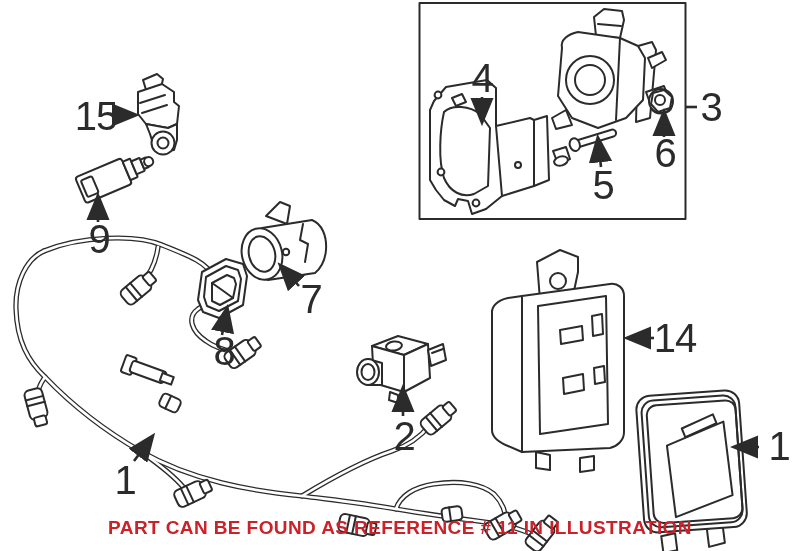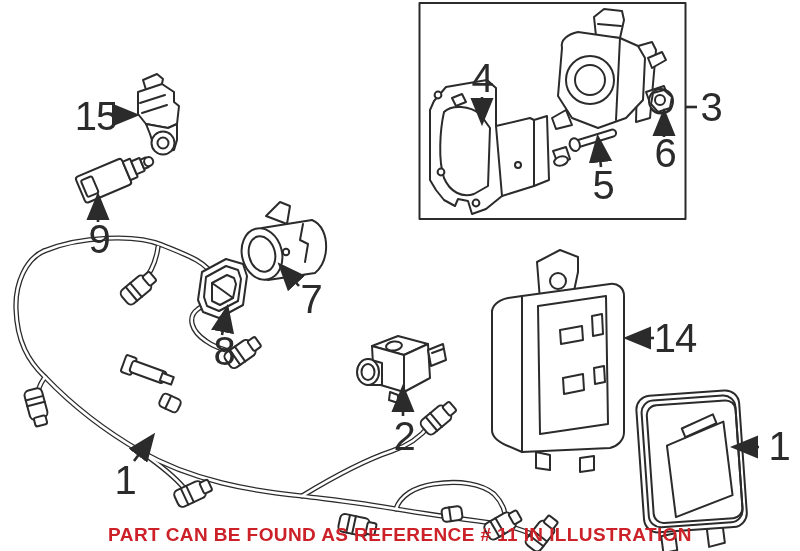--- a/index.html
+++ b/index.html
@@ -9,21 +9,21 @@
   }
   .stage svg{position:absolute;left:0;top:0;}
   .callout{
     position:absolute;transform:translate(-50%,-50%);
     font-size:40px;font-weight:400;color:#2b2b2b;line-height:1;
     letter-spacing:-1px;user-select:none;white-space:nowrap;
   }
   .notice{
     position:absolute;left:50%;top:517px;transform:translateX(-50%);
     font-size:19px;font-weight:700;color:#cc2128;letter-spacing:.4px;
-    white-space:nowrap;user-select:none;margin-top:7px;
+    white-space:nowrap;user-select:none;
   }
   .lineart{stroke:#2b2b2b;stroke-width:2;fill:none;stroke-linejoin:round;stroke-linecap:round;}
   .fillpart{stroke:#2b2b2b;stroke-width:2;fill:#ffffff;stroke-linejoin:round;}
   .wire-out{stroke:#2b2b2b;stroke-width:5.2;fill:none;stroke-linecap:round;}
   .wire-in{stroke:#ffffff;stroke-width:2.6;fill:none;stroke-linecap:round;}
   .arrow{stroke:#2b2b2b;stroke-width:2.6;fill:none;}
 </style>
 </head>
 <body>
 

